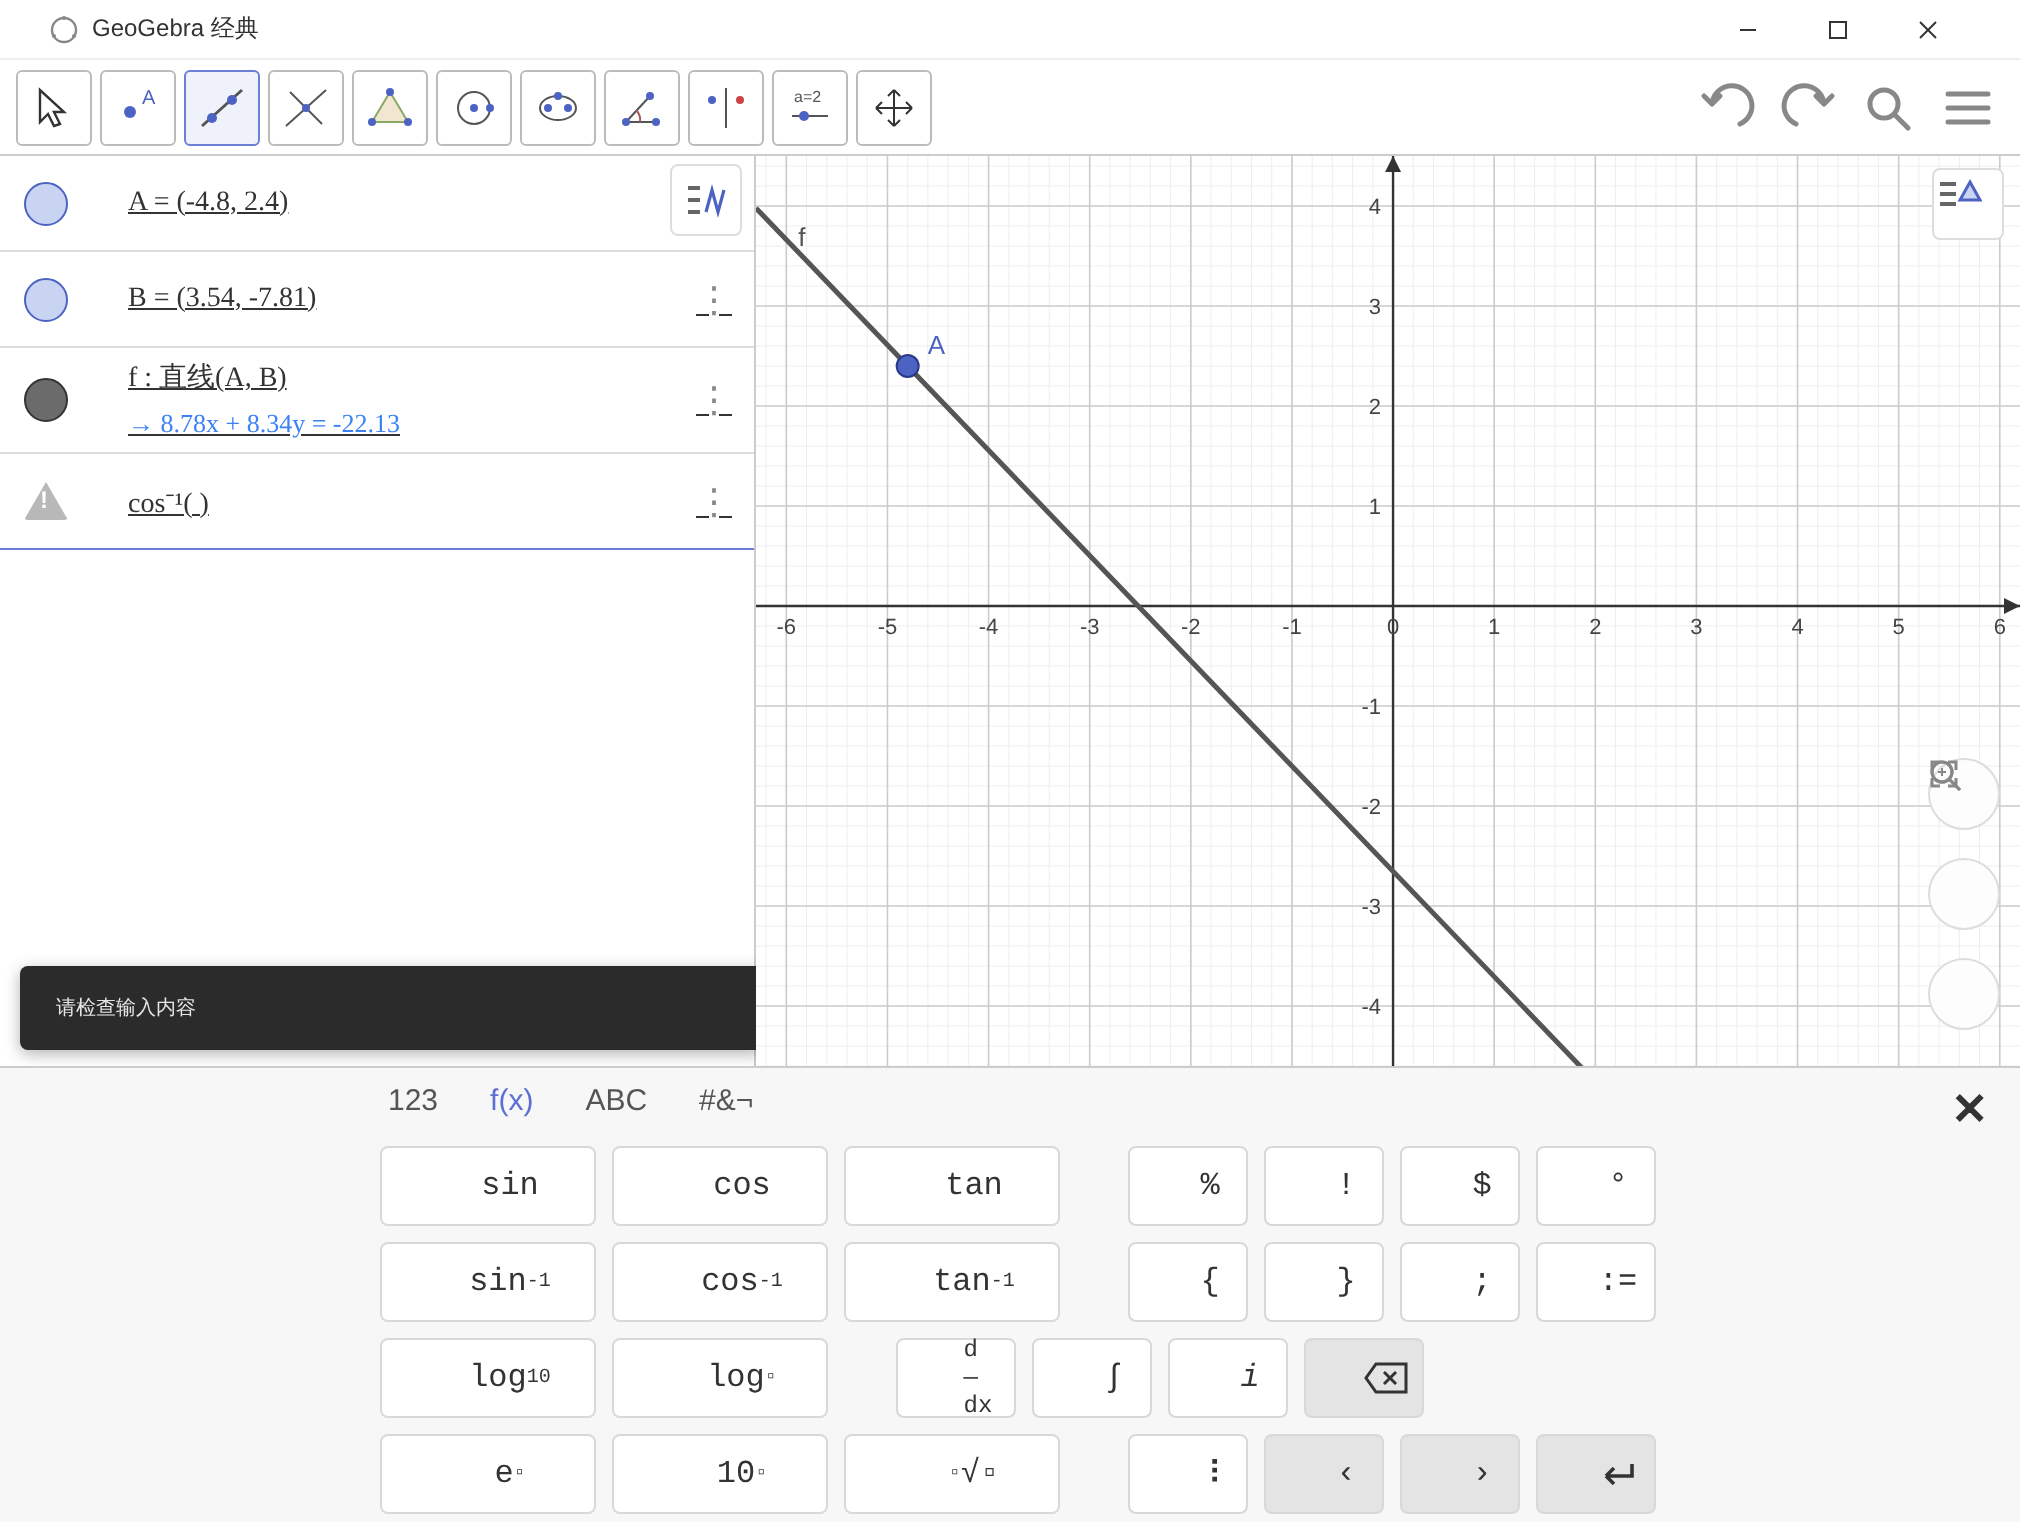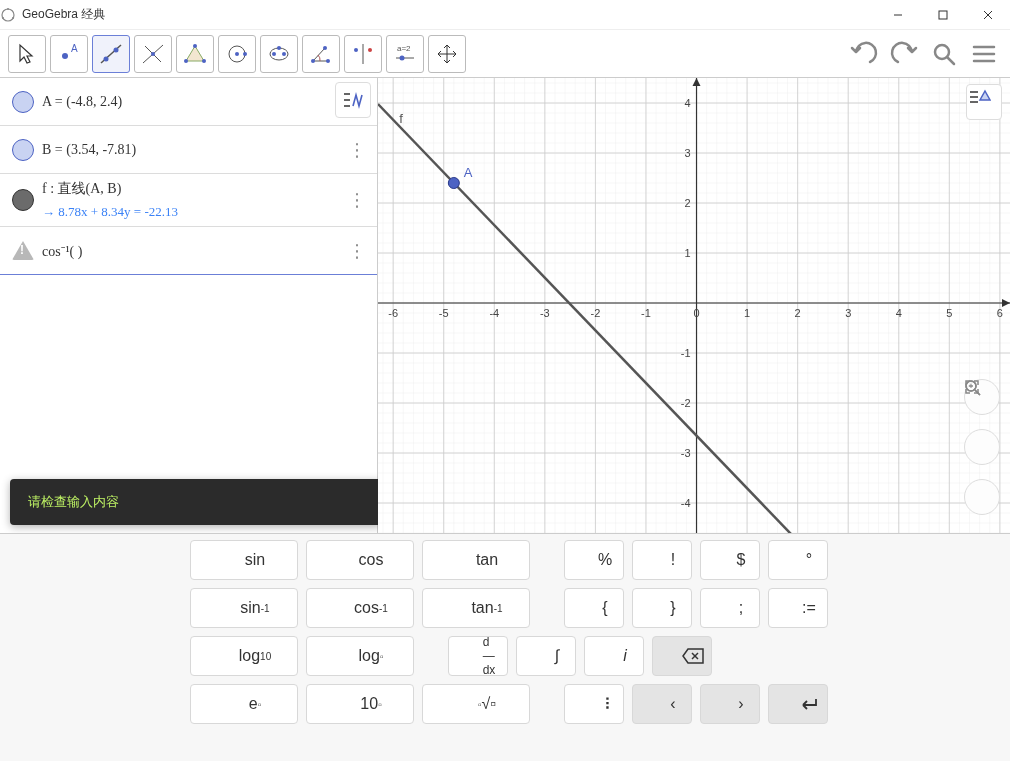--- a/index.html
+++ b/index.html
@@ -12,21 +12,21 @@
     height: 761px;
     overflow: hidden;
     position: relative;
   }
 
   
   .titlebar {
     height: 30px;
     display: flex;
     align-items: center;
-    padding: 0 0;
+    padding: 0 24px;
     border-bottom: 1px solid #eee;
   }
   .titlebar .app-icon { width: 16px; height: 16px; margin-right: 6px; }
   .titlebar .title { flex: 1; font-size: 12px; color: #333; }
   .winbtn { width: 45px; height: 30px; display: flex; align-items: center; justify-content: center; }
   .winbtn svg { width:10px; height:10px; }
 
   
   .toolbar {
     height: 48px;
@@ -60,22 +60,23 @@
     width: 378px;
     border-right: 1px solid #ccc;
     position: relative;
     background:#fff;
   }
   .row {
     display:flex; align-items:center;
     min-height: 48px;
     border-bottom: 1px solid #dcdcdc;
     padding: 6px 10px 6px 12px;
-    gap: 8px;
+    gap: 30px;
     position:relative;
+    text-decoration:underline;
   }
   .row .bullet {
     width: 22px; height:22px; border-radius:50%;
     flex-shrink:0;
   }
   .bullet.blue { background:#c9d3f2; border:1.5px solid #4d63c3;}
   .bullet.black { background:#6b6b6b; border:1.5px solid #333;}
   .bullet.warn {
     width:0;height:0;
     border-left:11px solid transparent;
@@ -98,24 +99,24 @@
     position:absolute; top:4px; right:6px;
     width:36px;height:36px;
     background:#fff; border:1px solid #ddd; border-radius:4px;
     display:flex;align-items:center;justify-content:center;
   }
 
   
   .tooltip {
     position:absolute;
     left:10px; bottom:8px;
-    background:#2b2b2b; color:#bef264;
+    background:#2b2b2b; color:#e5e5e5;
     padding:14px 18px;
     border-radius:4px;
-    font-size:13px;
+    font-size:10px;
     box-shadow:0 2px 8px rgba(0,0,0,.3);
     width: 372px;
   }
 
   
   .graph {
     flex:1; position:relative; background:#fff;
     overflow:hidden;
   }
   .graph svg { position:absolute; top:0; left:0; }
@@ -160,21 +161,21 @@
   .keyrow { display:flex; gap:8px; margin-bottom:8px;}
   .gap { width:18px; }
   .key {
     height:40px;
     border:1px solid #d8d8d8;
     border-radius:4px;
     background:#fff;
     display:flex;align-items:center;justify-content:center;
     font-size:16px; color:#333;
     cursor:pointer;
-    font-family: Liberation Sans, sans-serif;
+    font-family: Liberation Mono, monospace;
     padding-left: 22px;
   }
   .key.w  { width:108px;}
   .key.ws { width:60px;}
   .key.gray { background:#e4e4e4;}
   .key sup { font-size:10px; vertical-align:super;}
   .key sub { font-size:10px; vertical-align:sub;}
 </style>
 </head>
 <body>
@@ -531,20 +532,27 @@
           <svg width="16" height="16" viewBox="0 0 16 16" fill="none" stroke="#888" stroke-width="1.5">
             <path d="M2 6 L2 2 L6 2 M10 2 L14 2 L14 6 M14 10 L14 14 L10 14 M6 14 L2 14 L2 10"></path>
           </svg>
         </div>
     </div>
   </div>
 
 </div>
 
 <div class="keyboard">
+  <div class="kbtabs">
+    <span class="tab">123</span>
+      <span class="tab active">f(x)</span>
+      <span class="tab">ABC</span>
+      <span class="tab">#&amp;¬</span>
+    <span class="kbclose">✕</span>
+  </div>
   <div class="kbbody" id="kbbody">
       <div class="keyrow">
         <div class="key w">sin</div>
         <div class="key w">cos</div>
         <div class="key w">tan</div>
         <div class="gap"></div>
         <div class="key ws">%</div>
         <div class="key ws">!</div>
         <div class="key ws">$</div>
         <div class="key ws">°</div>

